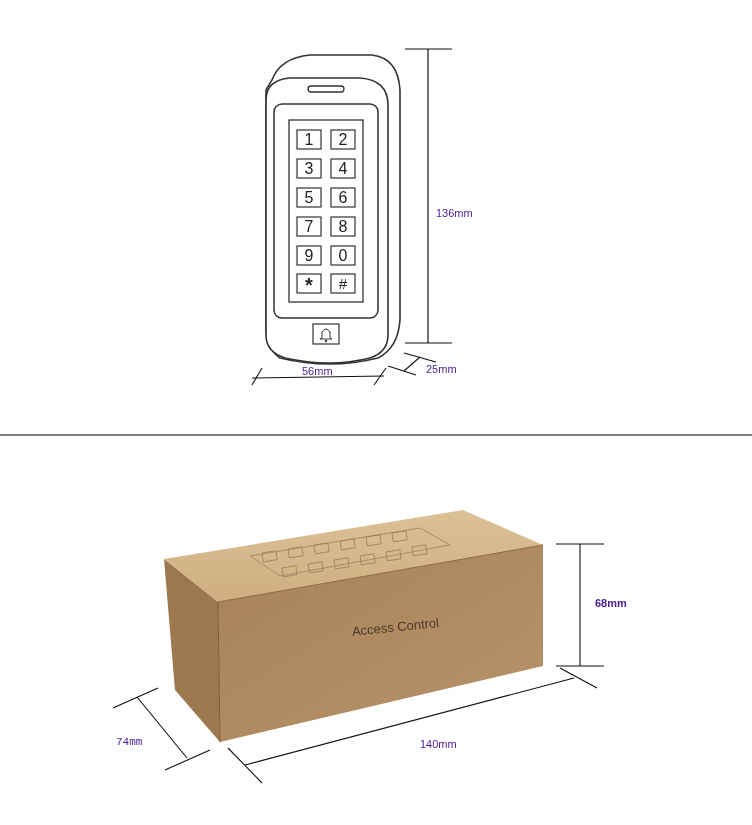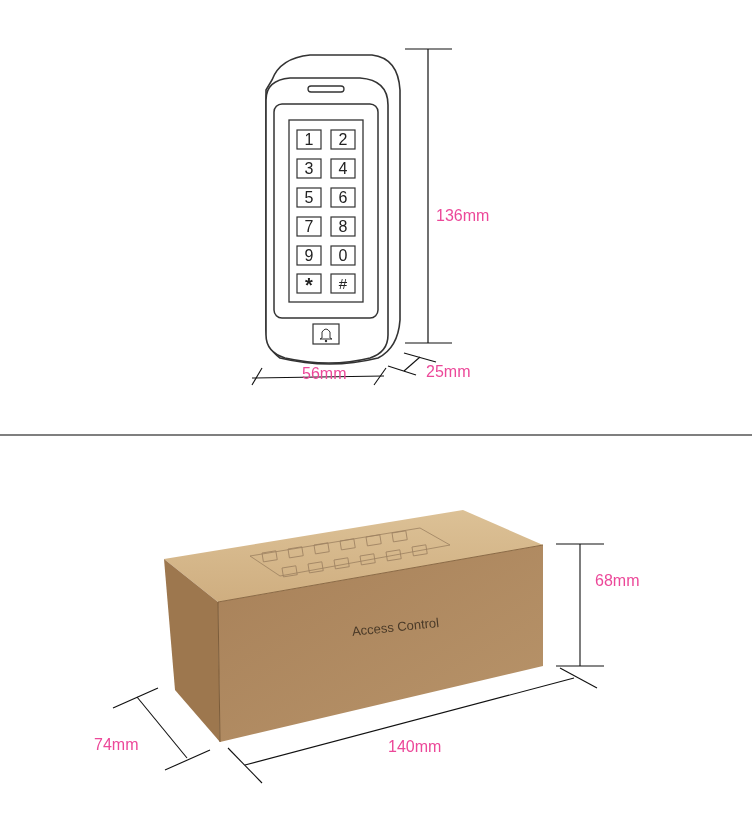--- a/index.html
+++ b/index.html
@@ -1,18 +1,18 @@
 <!DOCTYPE html>
 <html><head>
 <meta charset="utf-8">
 <style>
   html, body { margin: 0; padding: 0; background: #ffffff; }
   body { width: 752px; height: 825px; position: relative; overflow: hidden; font-family: "Liberation Sans", sans-serif; }
   .abs { position: absolute; }
-  .dim-label { position: absolute; font-size: 16px; color: #ec4899; font-family: "Liberation Sans", sans-serif; white-space: nowrap; }
+  .dim-label { position: absolute; font-size: 11px; color: #4c1d95; font-family: "Liberation Sans", sans-serif; white-space: nowrap; }
   .divider { position: absolute; left: 0; top: 434px; width: 752px; height: 2px; background: #7f7f7f; }
   svg { position: absolute; left: 0; top: 0; }
   .box-text { position: absolute; left: 352px; top: 624px; font-size: 13px; color: #4a3a28; transform: rotate(-6deg); transform-origin: left center; white-space: nowrap; font-family: "Liberation Sans", sans-serif; }
 </style>
 </head>
 <body>
 
 <svg width="752" height="825" viewBox="0 0 752 825">
 
   <path d="M272 80 Q280 58 310 55 L372 55 Q398 58 400 90 L400 320 Q398 348 378 358 Q330 370 280 358 Q268 350 266 330 L266 90 Z" fill="#fff" stroke="#333" stroke-width="1.6"></path>
@@ -123,15 +123,15 @@
   <line x1="228" y1="748" x2="262" y2="783" stroke="#111" stroke-width="1.1"></line>
   <line x1="560" y1="668" x2="597" y2="688" stroke="#111" stroke-width="1.1"></line>
 
   <line x1="137" y1="697" x2="187" y2="758" stroke="#111" stroke-width="1.1"></line>
   <line x1="113" y1="708" x2="158" y2="688" stroke="#111" stroke-width="1.1"></line>
   <line x1="165" y1="770" x2="210" y2="750" stroke="#111" stroke-width="1.1"></line>
 </svg>
 
 <div class="box-text">Access Control</div>
 
-<div class="dim-label" style="left:595px;top:572px;">68mm</div>
-<div class="dim-label" style="left:388px;top:738px;">140mm</div>
-<div class="dim-label" style="left:94px;top:736px;">74mm</div>
+<div class="dim-label" style="left:595px;top:597px;font-weight:bold;">68mm</div>
+<div class="dim-label" style="left:420px;top:738px;">140mm</div>
+<div class="dim-label" style="left:116px;top:736px;font-family:Liberation Mono, monospace;">74mm</div>
 
 </body></html>

